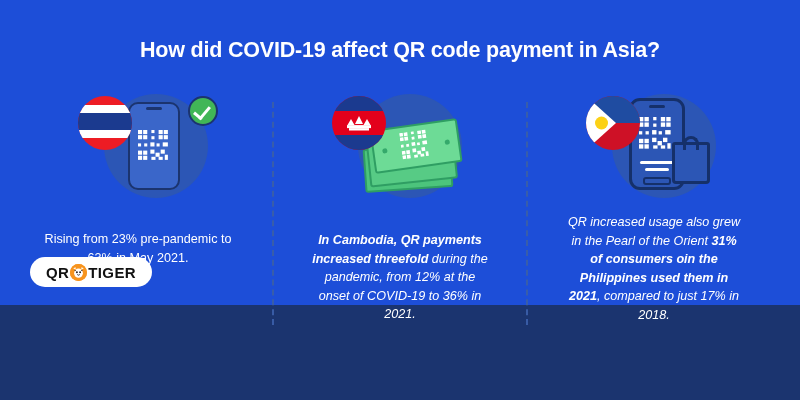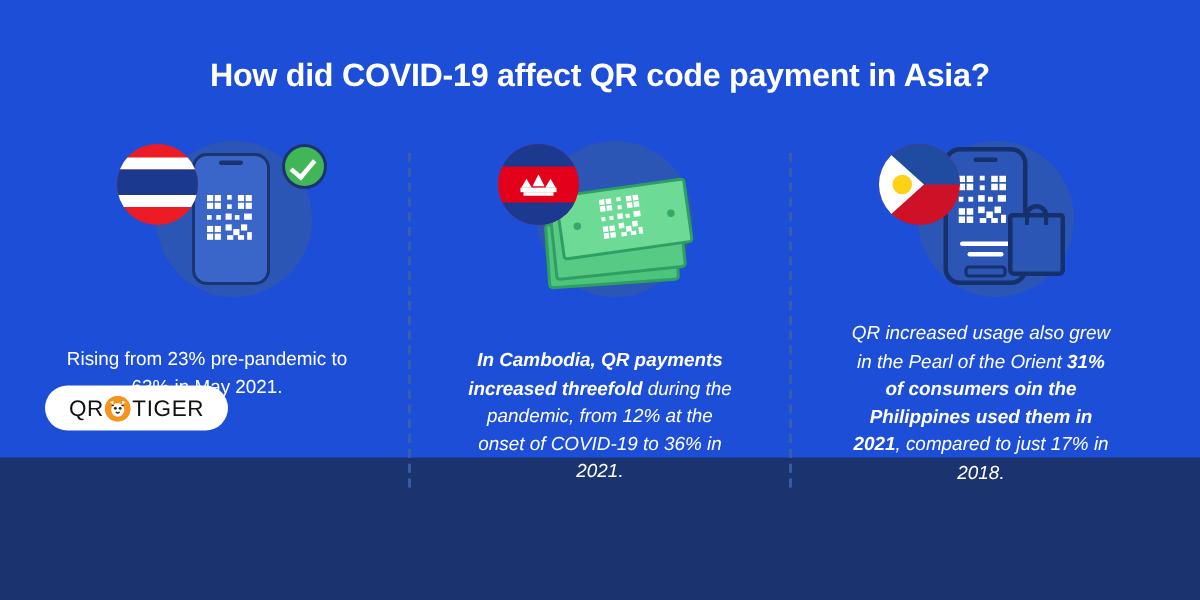--- a/index.html
+++ b/index.html
@@ -245,21 +245,21 @@
     border-radius: 15px;
     display: flex;
     align-items: center;
     justify-content: center;
   }
   .logo-text {
     display: flex;
     align-items: center;
     color: #111111;
     font-size: 15px;
-    font-weight: normal;
+    font-weight: bold;
     letter-spacing: 0.4px;
   }
   .tiger-mark {
     position: relative;
     display: inline-block;
     width: 17px; height: 17px;
     border-radius: 50%;
     background: #f7941e;
     margin: 0 1px;
     vertical-align: middle;

